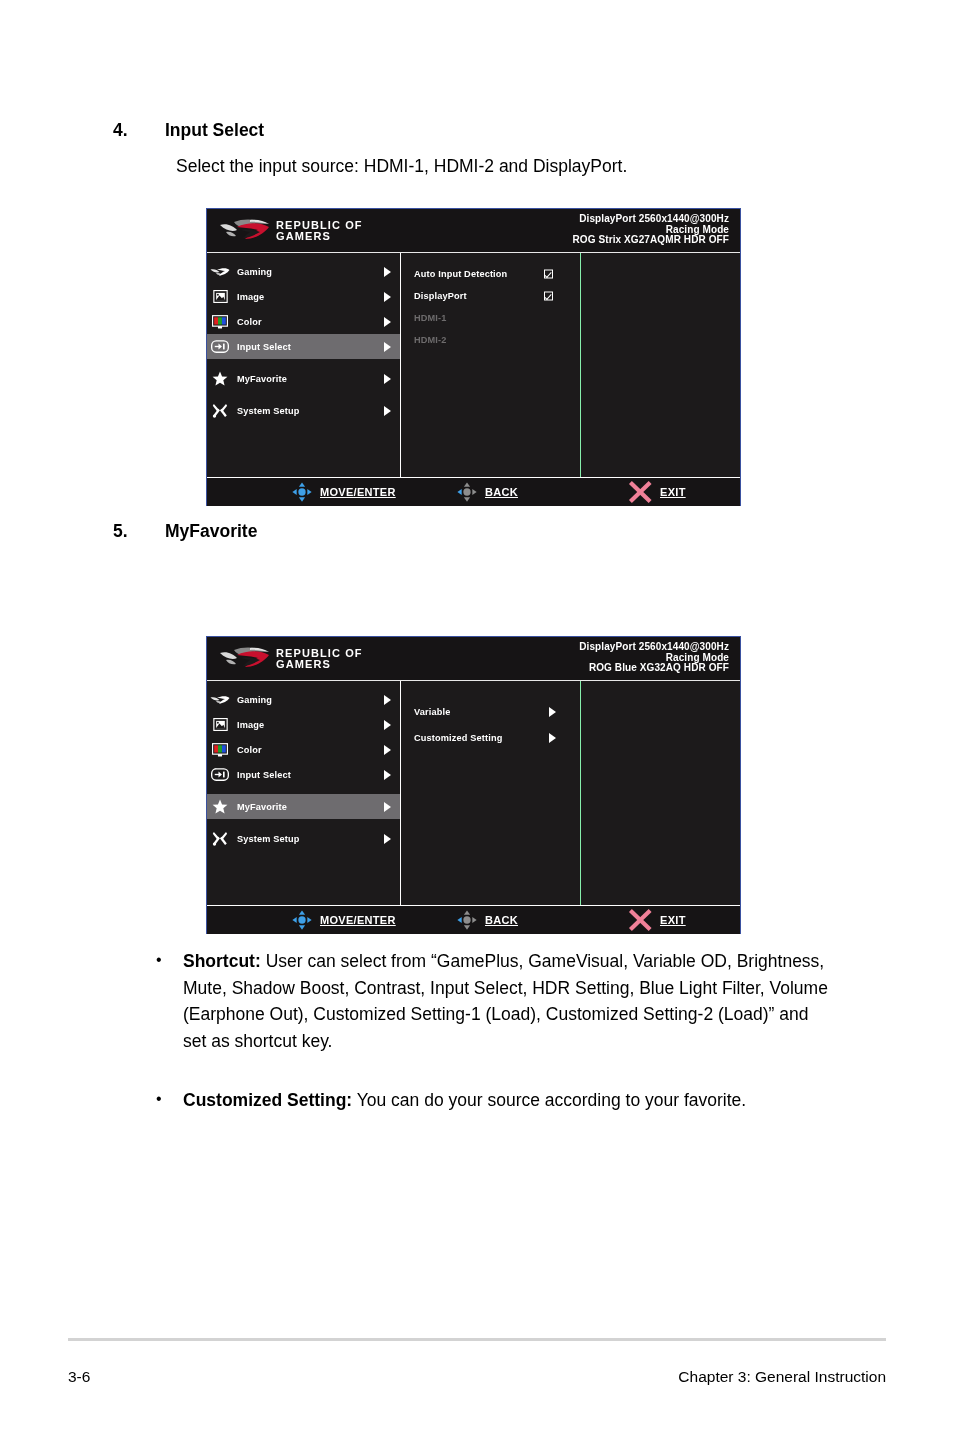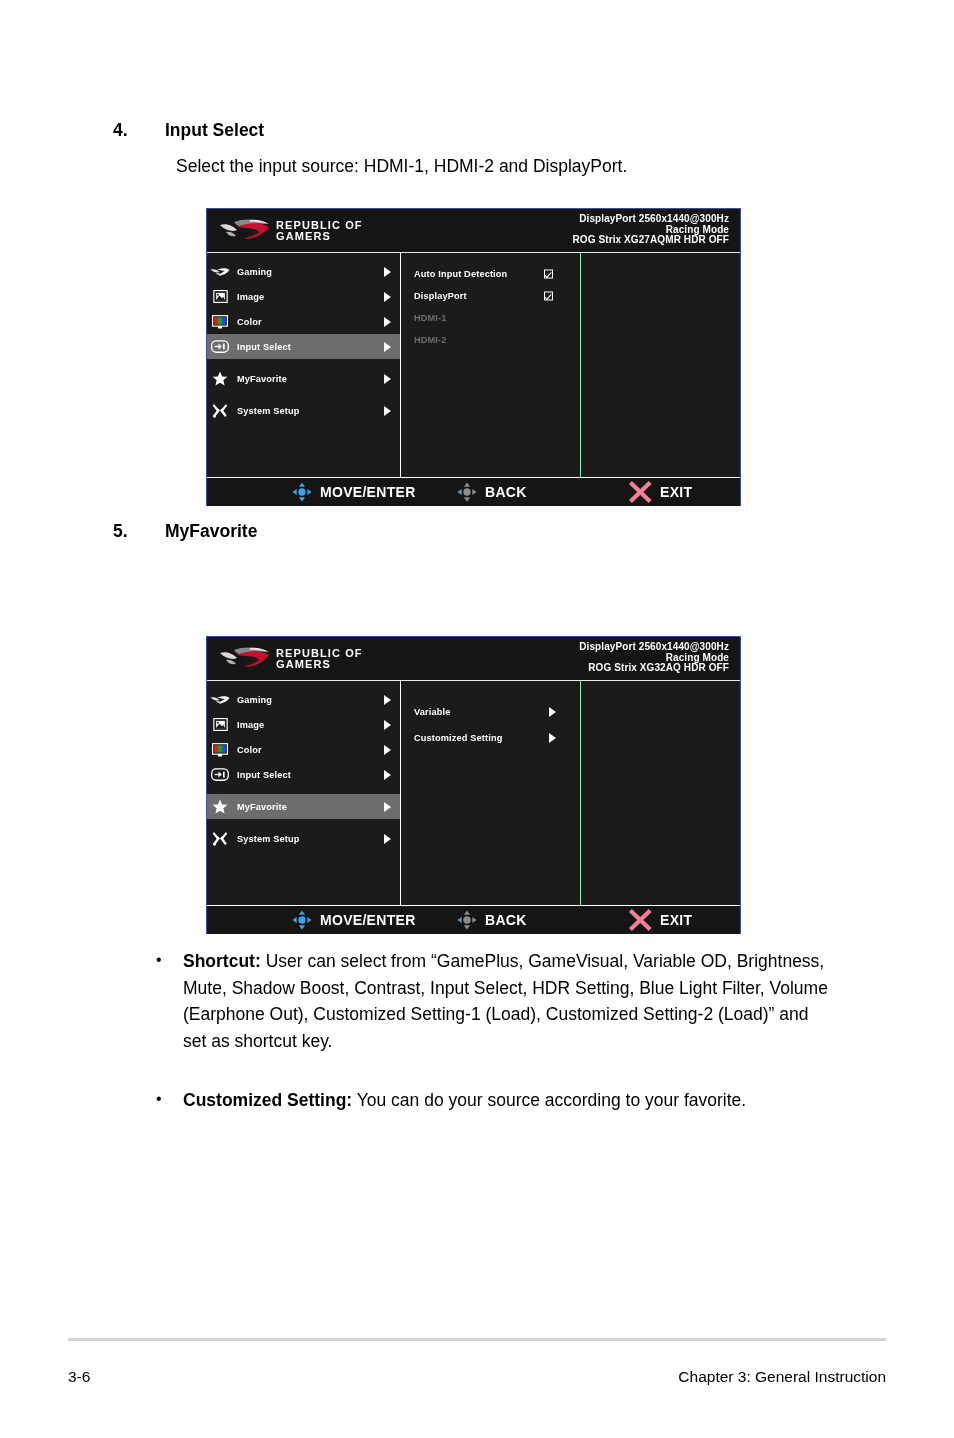--- a/index.html
+++ b/index.html
@@ -228,24 +228,25 @@
     position: relative;
   }
   .fbtn {
     position: absolute;
     display: flex;
     align-items: center;
     height: 28px;
   }
   .fbtn .flabel {
     color: #ffffff;
-    font-size: 14px;
+    font-size: 11px;
     font-weight: bold;
     letter-spacing: 0.3px;
     margin-left: 7px;
+    text-decoration: underline;
   }
 
   
   .page-rule {
     position: absolute;
     left: 68px;
     right: 68px;
     top: 1338px;
     height: 3px;
     background: #d3d3d3;
@@ -453,21 +454,21 @@
           <path d="M62 6 C76 4 90 8 100 14 C88 11 74 9 62 10 Z" fill="#e2e2e2"></path>
         </svg>
         <div class="rog-words">
           <div>REPUBLIC OF</div>
           <div>GAMERS</div>
         </div>
       </div>
       <div class="osd-modeinfo">
         <div>DisplayPort 2560x1440@300Hz</div>
         <div>Racing Mode</div>
-        <div>ROG Strix XG32AQ HDR OFF</div>
+        <div>ROG Blue XG32AQ HDR OFF</div>
       </div>
     </div>
 
     <div class="osd-body" style="height:224px;">
       <div class="osd-left">
 
         <div class="menu-row">
           <span class="menu-ico">
             <svg width="20" height="12" viewBox="0 0 40 24">
               <path d="M1 7 C8 5 15 8 19 12 C14 14 7 13 1 7 Z" fill="#e6e6e6"></path>

